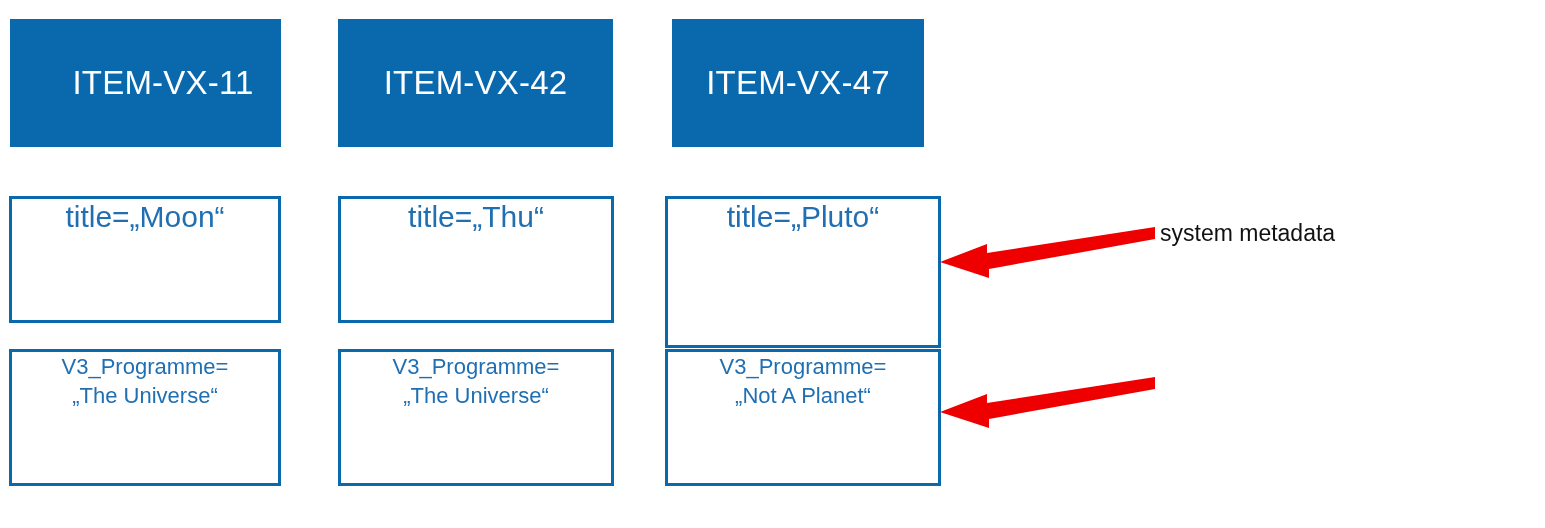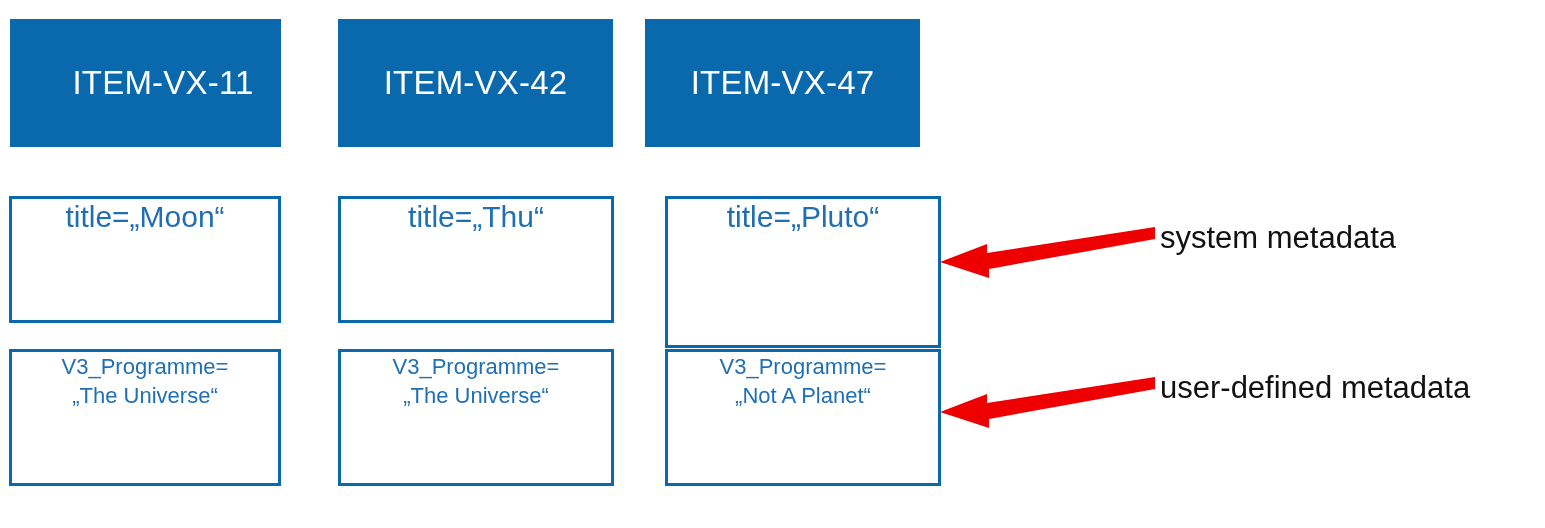--- a/index.html
+++ b/index.html
@@ -55,21 +55,21 @@
   }
   .meta-box.udf .meta-box-label {
     font-size: 22px;
     line-height: 1.32;
   }
 
   
   .annotation-label {
     position: absolute;
     color: #111111;
-    font-size: 31px;
+    font-size: 23px;
     line-height: 1.1;
     white-space: nowrap;
   }
   .arrow-svg {
     position: absolute;
     overflow: visible;
   }
 </style>
 </head>
 <body>
@@ -77,21 +77,21 @@
 <div id="canvas">
 
   <div class="item-box" style="left:10px; top:19px; width:271px; height:128px;padding-left:35px;">
     <span class="item-box-label">ITEM-VX-11</span>
   </div>
 
   <div class="item-box" style="left:338px; top:19px; width:275px; height:128px;align-items:center;">
     <span class="item-box-label">ITEM-VX-42</span>
   </div>
 
-  <div class="item-box" style="left:645px; top:19px; width:275px; height:128px;">
+  <div class="item-box" style="left:672px; top:19px; width:252px; height:128px;">
     <span class="item-box-label">ITEM-VX-47</span>
   </div>
 
   <div class="meta-box sys" style="left:9px; top:196px; width:272px; height:127px;">
     <span class="meta-box-label">title=„Moon“</span>
   </div>
 
   <div class="meta-box sys" style="left:338px; top:196px; width:276px; height:127px;">
     <span class="meta-box-label">title=„Thu“</span>
   </div>
@@ -116,15 +116,14 @@
   </div>
 
   <svg class="arrow-svg" style="left:940px; top:225px; width:215px; height:60px;" viewBox="0 0 215 60">
     <polygon points="0,37 47,19 47,28 215,2 215,14 49,44 49,53" fill="#EE0000"></polygon>
   </svg>
   <div class="annotation-label" style="left:1160px; top:221px;">system metadata</div>
 
   <svg class="arrow-svg" style="left:940px; top:375px; width:215px; height:60px;" viewBox="0 0 215 60">
     <polygon points="0,37 47,19 47,28 215,2 215,14 49,44 49,53" fill="#EE0000"></polygon>
   </svg>
-  <div class="annotation-label" style="left:1160px; top:371px;">user-defined metadata</div>
 
 </div>
 
 </body></html>

